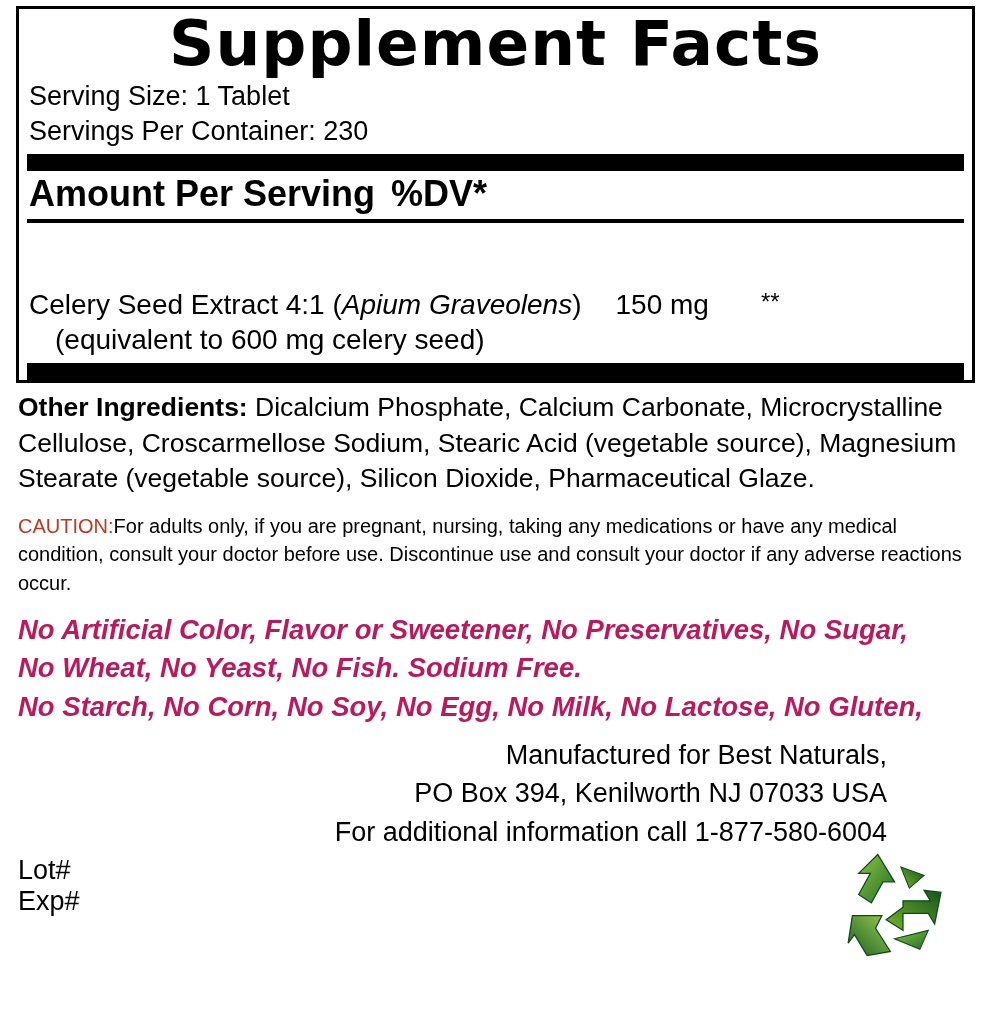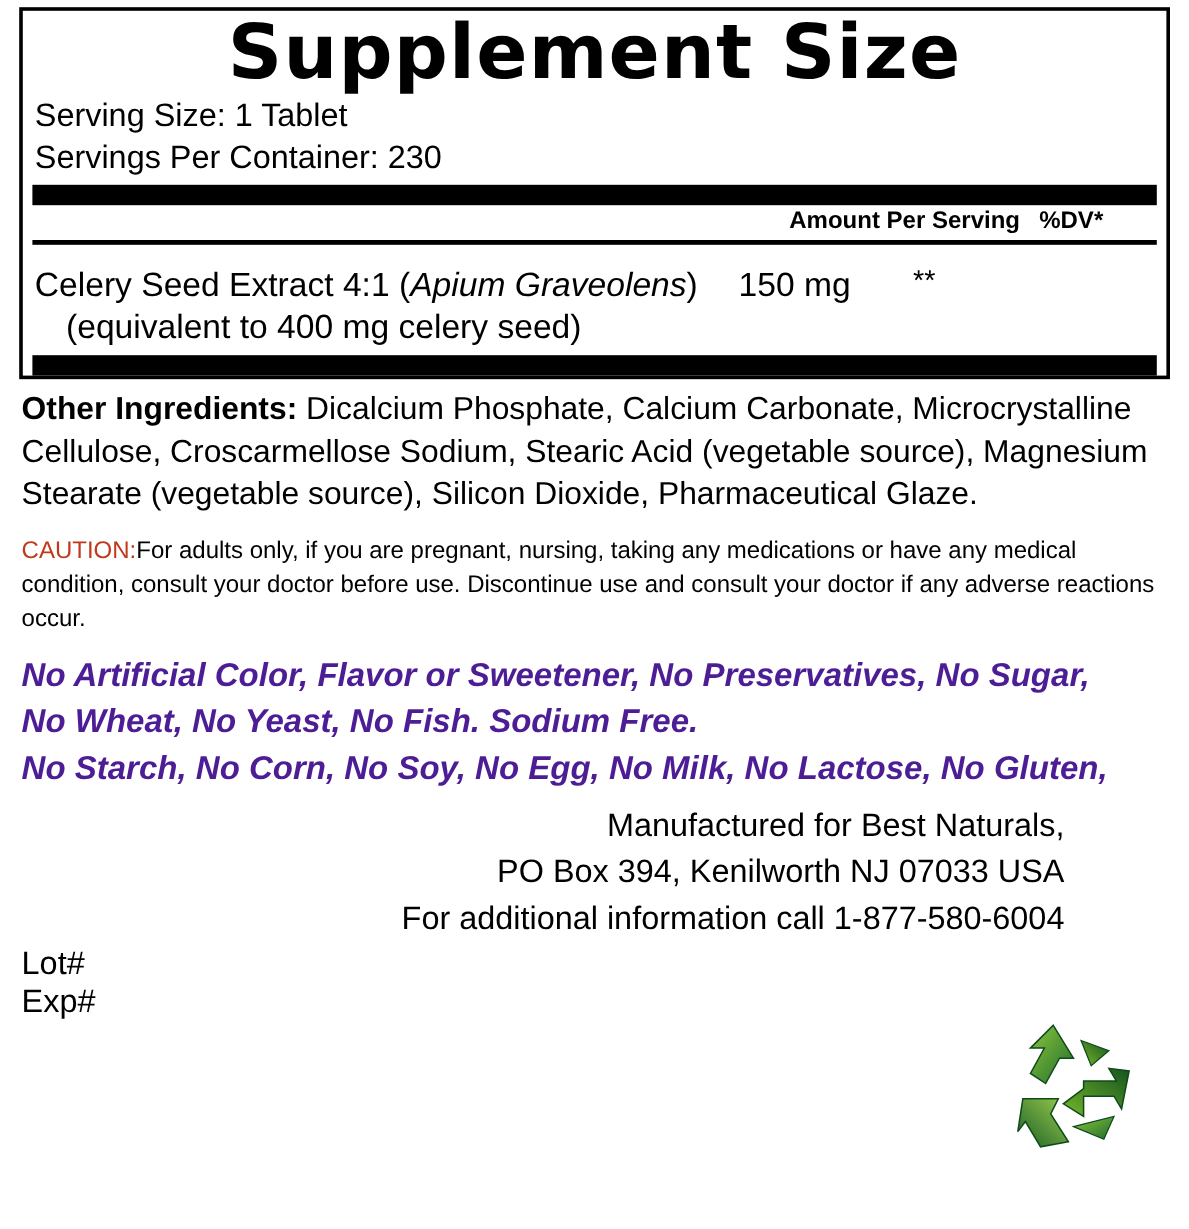--- a/index.html
+++ b/index.html
@@ -50,31 +50,32 @@
     background: #000;
     margin: 2px 8px 0 8px;
   }
   .rule-thin {
     height: 4px;
     background: #000;
     margin: 0 8px;
   }
   .amount-row {
     display: flex;
-    justify-content: flex-end;
+    justify-content: flex-start;
     align-items: baseline;
     padding: 2px 10px 4px 10px;
-    font-size: 20px;
+    font-size: 36px;
     font-weight: bold;
   }
   .amount-row .amt-label { margin-right: 16px; }
   .amount-row .dv-label { width: 96px; text-align: left; }
 
   .nutrient-block {
     padding: 16px 10px 4px 10px;
+    margin-top: 48px;
   }
   .nutrient-row {
     display: flex;
     align-items: baseline;
     font-size: 28px;
     line-height: 1.25;
   }
   .nutrient-name { flex: 0 0 auto; }
   .nutrient-amt {
     flex: 0 0 auto;
@@ -110,21 +111,21 @@
     font-size: 20px;
     line-height: 1.42;
     margin: 16px 4px 0 4px;
   }
   .caution-word {
     color: #c0391b;
     font-weight: normal;
   }
 
   .free-claims {
-    color: #4c1d95;
+    color: #be185d;
     font-style: italic;
     font-weight: bold;
     font-size: 27.5px;
     line-height: 1.39;
     margin: 14px 4px 0 4px;
   }
 
   .manufacturer {
     text-align: right;
     font-size: 27px;
@@ -150,21 +151,21 @@
     height: 116px;
   }
 </style>
 </head>
 <body>
 
 <div class="label">
 
   <div class="facts-panel">
 
-    <div class="facts-title">Supplement Size</div>
+    <div class="facts-title">Supplement Facts</div>
 
     <div class="serving-lines">
       <div class="serving-line">Serving Size: 1 Tablet</div>
       <div class="serving-line">Servings Per Container: 230</div>
     </div>
 
     <div class="rule-thick"></div>
 
     <div class="amount-row">
       <span class="amt-label">Amount Per Serving</span>
@@ -174,21 +175,21 @@
     <div class="rule-thin"></div>
 
     <div class="nutrient-block">
       <div class="nutrient-row">
         <span class="nutrient-name">
           <span>Celery Seed Extract 4:1 (</span><span class="italic">Apium Graveolens</span><span>)</span>
         </span>
         <span class="nutrient-amt">150 mg</span>
         <span class="nutrient-dv">**</span>
       </div>
-      <div class="nutrient-sub">(equivalent to 400 mg celery seed)</div>
+      <div class="nutrient-sub">(equivalent to 600 mg celery seed)</div>
     </div>
 
     <div class="rule-thick"></div>
 
   </div>
 
   <div class="other-ing">
     <b>Other Ingredients:</b><span> Dicalcium Phosphate, Calcium Carbonate, Microcrystalline Cellulose, Croscarmellose Sodium, Stearic Acid (vegetable source), Magnesium Stearate (vegetable source), Silicon Dioxide, Pharmaceutical Glaze.</span>
   </div>
 

